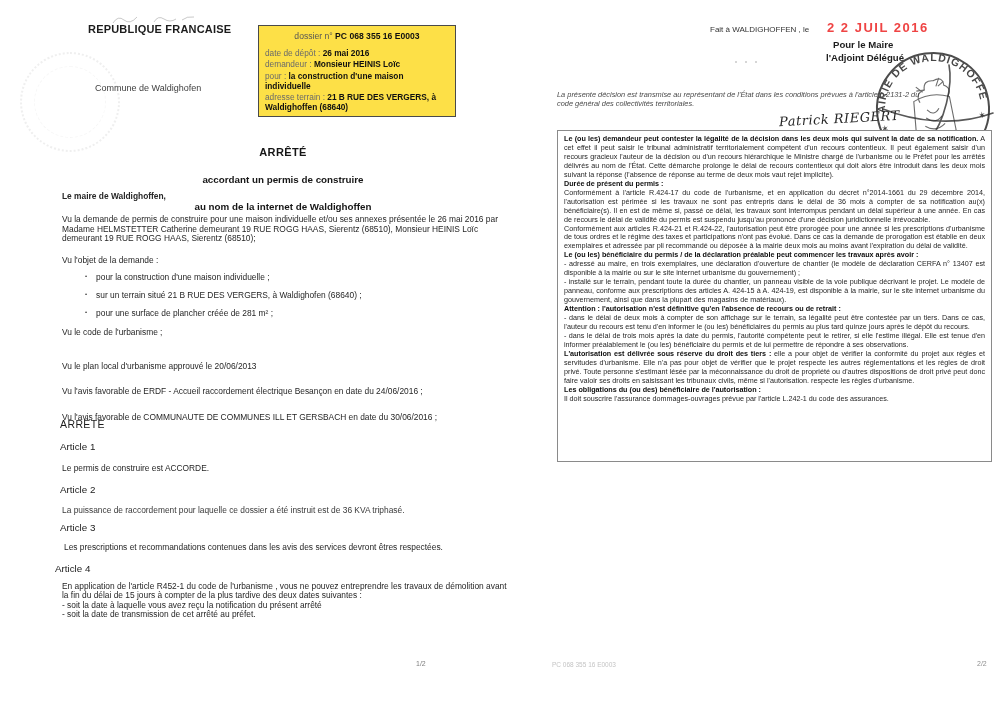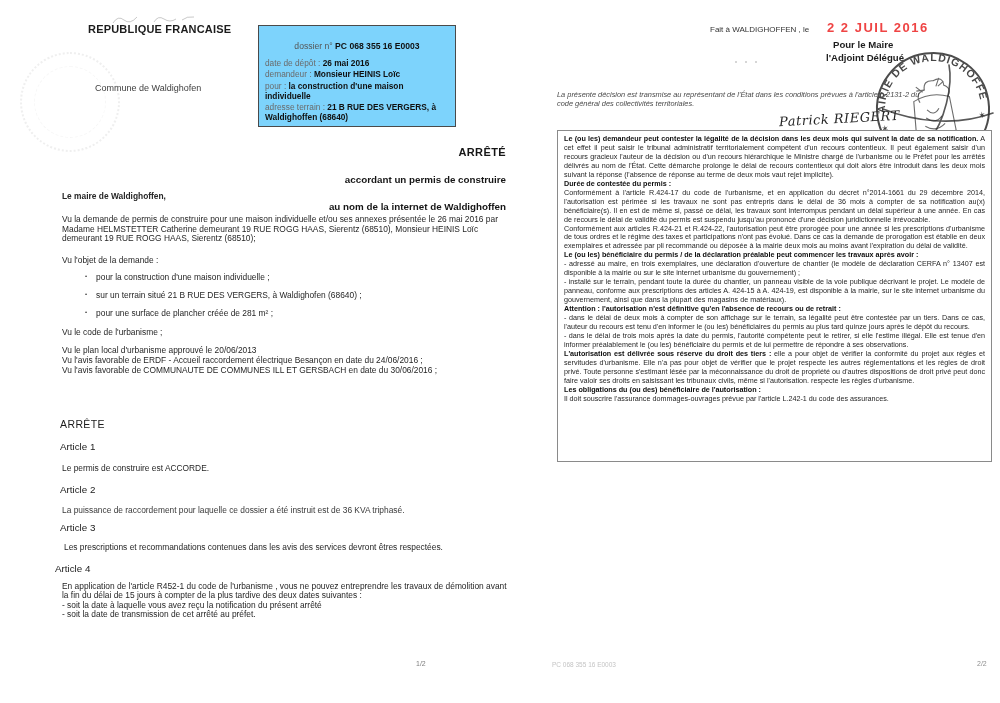--- a/index.html
+++ b/index.html
@@ -9,35 +9,35 @@
     font-family:"Liberation Sans",sans-serif;
     -webkit-font-smoothing:antialiased;
   }
   .abs{position:absolute}
   .b{font-weight:700}
   .body-txt{font-size:8.4px;line-height:9.7px;color:#262626}
   
   .rep-header{font-size:11px;font-weight:700;letter-spacing:.2px;color:#1c1c1c}
   .commune{font-size:9px;color:#3f3f3f}
   .dossier-box{
-    width:184px;border:1.4px solid #4a4a4a;background:#7dd3fc;
-    padding:15px 6px 4px 6px;font-size:8.3px;line-height:10.2px;color:#222;
+    width:184px;border:1.4px solid #4a4a4a;background:#fde047;
+    padding:5px 6px 4px 6px;font-size:8.3px;line-height:10.2px;color:#222;
   }
   .dossier-line{text-align:center;margin-bottom:7px;font-size:8.6px}
   .dossier-line .lbl{color:#555;font-weight:400}
   .drow{margin-top:1px}
   .drow .lbl{color:#6a6a6a}
   .drow strong,.dossier-line strong{color:#101010}
-  .title-block{width:446px;text-align:right;color:#161616}
+  .title-block{width:446px;text-align:center;color:#161616}
   .title-1{font-size:11px;font-weight:700;letter-spacing:.4px}
   .title-2{font-size:9.8px;font-weight:700;margin-top:16px}
   .heading-ctr{width:446px;text-align:left;font-weight:400;font-size:9.8px;color:#1b1b1b}
   .bullet-item{margin-bottom:7.8px;font-size:8.4px;color:#262626}
   .bullet-dot{font-size:6px;vertical-align:2px;margin-right:9px;color:#333}
-  .vu-lines div{margin:0 0 .8px 0}
+  .vu-lines div{margin:16px 0 .8px 0}
   .footer-small{font-size:7px;color:#7d7d7d}
   
   .fait-line{font-size:8px;color:#333}
   .date-stamp{font-size:13px;font-weight:700;letter-spacing:1.5px;color:#ef4444;white-space:nowrap}
   .sig-line{font-size:9.6px;font-weight:700;color:#1d1d1d}
   .transmission{width:402px;text-align:left;font-style:italic;font-size:7.4px;line-height:9.2px;color:#4a4a4a}
   .signature{
     font-family:"DejaVu Serif",serif;font-style:italic;font-size:13px;color:#262626;
     transform:rotate(-3deg);letter-spacing:.5px;white-space:nowrap
   }
@@ -197,21 +197,21 @@
       <path d="M14,64 C 44,76 86,82 124,68"></path>
     </g>
   </svg>
 
   <div class="abs notice-block" style="left:27px;top:130px">
     <div>
       <strong>Le (ou les) demandeur peut contester la légalité de la décision dans les deux mois qui suivent la date de sa notification.</strong>
       <span>A cet effet il peut saisir le tribunal administratif territorialement compétent d'un recours contentieux. Il peut également saisir d'un recours gracieux l'auteur de la décision ou d'un recours hiérarchique le Ministre chargé de l'urbanisme ou le Préfet pour les arrêtés délivrés au nom de l'État. Cette démarche prolonge le délai de recours contentieux qui doit alors être introduit dans les deux mois suivant la réponse (l'absence de réponse au terme de deux mois vaut rejet implicite).</span>
     </div>
     <div>
-      <strong class="blockline">Durée de contestée du permis :</strong>
+      <strong class="blockline">Durée de présent du permis :</strong>
       <span class="blockline">Conformément à l'article R.424-17 du code de l'urbanisme, et en application du décret n°2014-1661 du 29 décembre 2014, l'autorisation est périmée si les travaux ne sont pas entrepris dans le délai de 36 mois à compter de sa notification au(x) bénéficiaire(s). Il en est de même si, passé ce délai, les travaux sont interrompus pendant un délai supérieur à une année. En cas de recours le délai de validité du permis est suspendu jusqu'au prononcé d'une décision juridictionnelle irrévocable.</span>
       <span class="blockline">Conformément aux articles R.424-21 et R.424-22, l'autorisation peut être prorogée pour une année si les prescriptions d'urbanisme de tous ordres et le régime des taxes et participations n'ont pas évolué. Dans ce cas la demande de prorogation est établie en deux exemplaires et adressée par pli recommandé ou déposée à la mairie deux mois au moins avant l'expiration du délai de validité.</span>
     </div>
     <div>
       <strong class="blockline">Le (ou les) bénéficiaire du permis / de la déclaration préalable peut commencer les travaux après avoir :</strong>
       <span class="blockline">- adressé au maire, en trois exemplaires, une déclaration d'ouverture de chantier (le modèle de déclaration CERFA n° 13407 est disponible à la mairie ou sur le site internet urbanisme du gouvernement) ;</span>
       <span class="blockline">- installé sur le terrain, pendant toute la durée du chantier, un panneau visible de la voie publique décrivant le projet. Le modèle de panneau, conforme aux prescriptions des articles A. 424-15 à A. 424-19, est disponible à la mairie, sur le site internet urbanisme du gouvernement, ainsi que dans la plupart des magasins de matériaux).</span>
     </div>
     <div>
       <strong class="blockline">Attention : l'autorisation n'est définitive qu'en l'absence de recours ou de retrait :</strong>

